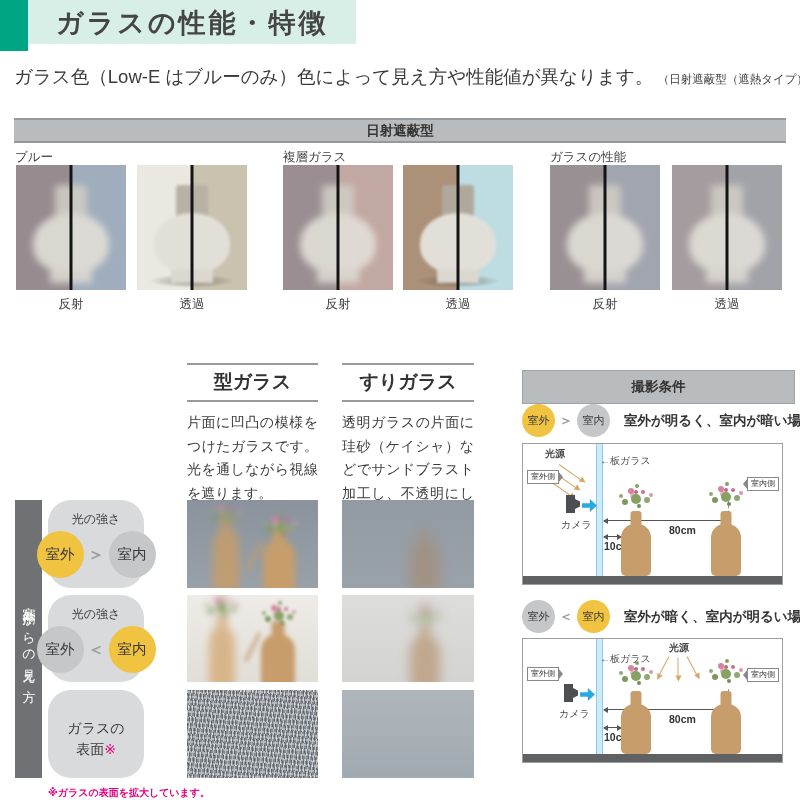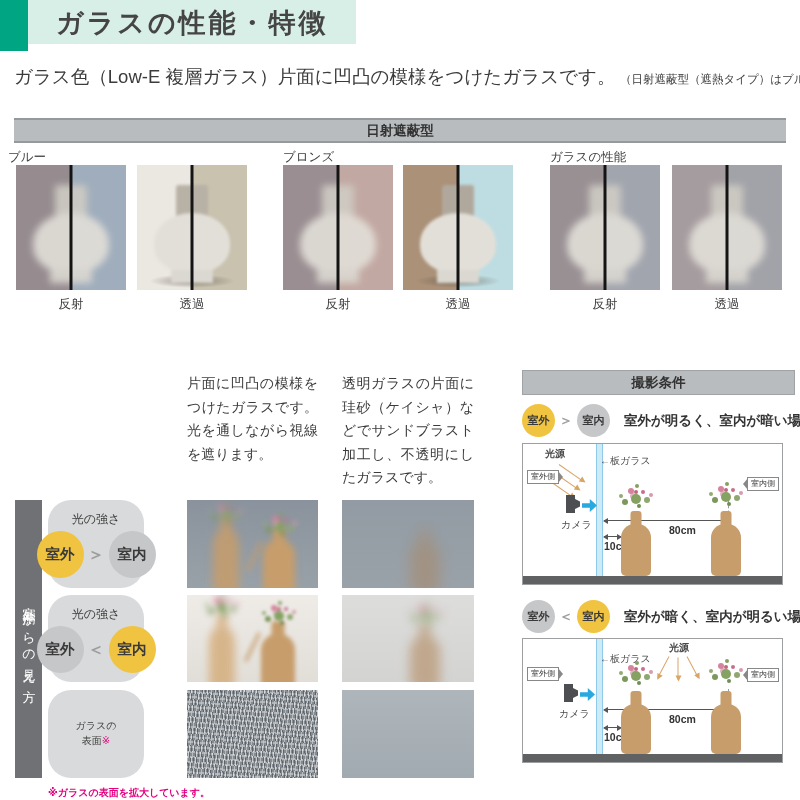--- a/index.html
+++ b/index.html
@@ -11,21 +11,21 @@
   .title-bg { position:absolute; left:28px; top:0; width:328px; height:44px; background:#d8efe7; }
   .page-title { position:absolute; left:56px; top:5px; font-size:27px; font-weight:bold; color:#454545; letter-spacing:3px; }
   .subtitle-wrap { position:absolute; left:14px; top:64px; white-space:nowrap; }
   .subtitle-main { font-size:18.5px; font-weight:500; color:#3b3b3b; }
   .subtitle-note { font-size:11.5px; color:#3b3b3b; }
 
   
   .gray-bar { position:absolute; background:#b9bcbe; border-top:2px solid #96999c; border-bottom:2px solid #96999c;
               display:flex; align-items:center; justify-content:center; font-size:13.5px; font-weight:bold; color:#333; }
   .bar-glasscolor { left:14px; top:118px; width:772px; height:25px; }
-  .bar-shooting  { left:522px; top:370px; width:273px; height:25px; border:1px solid #a0a3a5; }
+  .bar-shooting  { left:522px; top:370px; width:273px; height:34px; border:1px solid #a0a3a5; }
 
   
   .sec-label { position:absolute; font-size:12.5px; color:#3f3f3f; }
   .tile { position:absolute; top:165px; width:110px; height:125px; overflow:hidden;
           background:linear-gradient(90deg, var(--l) 0 50%, var(--r) 50% 100%); }
   .tile .divider { position:absolute; left:50%; top:0; width:3px; height:100%; background:#141414; transform:translateX(-50%); z-index:3; }
   .vase { position:absolute; left:50%; bottom:5px; transform:translateX(-50%); width:86px; height:104px; }
   .vase .neck { position:absolute; top:4px; left:50%; transform:translateX(-50%); width:32px; height:32px; background:#cfccc4; border-radius:3px 3px 0 0; }
   .vase .body { position:absolute; bottom:12px; left:50%; transform:translateX(-50%); width:76px; height:60px; background:#e2dfd8; border-radius:50% 50% 44% 44%; }
   .vase .foot { position:absolute; bottom:2px; left:50%; transform:translateX(-50%); width:42px; height:13px; background:#dbd8d1; }
@@ -41,28 +41,28 @@
                text-align:center; font-size:19px; font-weight:bold; color:#333; }
   .type-desc { margin-top:9px; font-size:14px; line-height:1.68; color:#3c3c3c; text-align:justify; }
 
   
   .v-sidebar { position:absolute; left:15px; top:500px; width:27px; height:278px; background:#6f7174;
                color:#fff; writing-mode:vertical-rl; display:flex; align-items:center; justify-content:center;
                font-size:13px; letter-spacing:3px; }
   .row-box { position:absolute; left:48px; width:96px; background:#d9dadb;border-radius:23px; }
   .row-label { position:absolute; top:11px; width:100%; text-align:center; font-size:12px; color:#3c3c3c; }
   .circles { position:absolute; top:31px; width:100%; display:flex; align-items:center; justify-content:center; gap:4px; }
-  .circle { border-radius:50%; display:flex; align-items:center; justify-content:center; font-weight:bold; color:#3a3a3a; flex:none;text-align:center; }
+  .circle { border-radius:50%; display:flex; align-items:center; justify-content:center; font-weight:normal; color:#3a3a3a; flex:none;text-align:center; }
   .circle.big { width:47px; height:47px; font-size:14.5px; }
   .circle.sm  { width:33px; height:33px; font-size:11px; }
   .c-yellow { background:#f0c340; }
   .c-gray   { background:#c6c7c9; }
   .cmp { color:#9e9e9e; font-weight:bold; }
   .cmp.big { font-size:17px; } .cmp.sm { font-size:14px; }
-  .surface-text { position:absolute; top:28px; width:100%; text-align:center; font-size:10px; color:#3c3c3c; line-height:1.5; }
+  .surface-text { position:absolute; top:28px; width:100%; text-align:center; font-size:14px; color:#3c3c3c; line-height:1.5; }
   .pink { color:#e4007f; }
   .foot-pink { position:absolute; left:48px; top:786px; font-size:10px; font-weight:bold; color:#e4007f; }
   .foot-gray { position:absolute; left:522px; top:770px; width:261px; text-align:right; font-size:10px; color:#555; }
 
   
   .photo { position:absolute; overflow:hidden; }
   .bottle { position:absolute; background:#c79d6b; border-radius:45% 45% 6px 6px / 28% 28% 6px 6px; }
   .bottle::before { content:''; position:absolute; left:50%; transform:translateX(-50%); top:-13px; width:38%; height:14px; background:inherit; border-radius:3px 3px 0 0; }
   .flw { position:absolute; width:10px; height:10px; border-radius:50%; background:#85a263;
          box-shadow:-11px 3px 0 -2px #7c985c, 11px 1px 0 -2px #8fa871, -5px -8px 0 -2px #d4849c,
@@ -106,28 +106,28 @@
 </style>
 </head>
 <body>
 
 <div id="canvas">
 
   <div class="green-sq"></div>
   <div class="title-bg"></div>
   <div class="page-title">ガラスの性能・特徴</div>
   <div class="subtitle-wrap">
-    <span class="subtitle-main">ガラス色（Low-E 複層ガラス）片面に凹凸の模様をつけたガラスです。</span>
+    <span class="subtitle-main">ガラス色（Low-E はブルーのみ）色によって見え方や性能値が異なります。</span>
     <span class="subtitle-note">（日射遮蔽型（遮熱タイプ）はブルーのみ）</span>
   </div>
 
   <div class="gray-bar bar-glasscolor">日射遮蔽型</div>
 
-  <div class="sec-label" style="left:8px; top:149px;">ブルー</div>
-  <div class="sec-label" style="left:283px; top:149px;">ブロンズ</div>
+  <div class="sec-label" style="left:15px; top:149px;">ブルー</div>
+  <div class="sec-label" style="left:283px; top:149px;">複層ガラス</div>
   <div class="sec-label" style="left:550px; top:149px;">ガラスの性能</div>
 
   <div class="tile" style="left: 16px; --l: #968c90; --r: #9fadbc;">
     <div class="vase blur-more">
         <div class="neck"></div>
         <div class="body"></div>
         <div class="foot"></div>
       </div>
     <div class="divider"></div>
   </div>
@@ -175,23 +175,25 @@
   </div>
 
   <div class="tile-label" style="left:16px;">反射</div>
   <div class="tile-label" style="left:137px;">透過</div>
   <div class="tile-label" style="left:283px;">反射</div>
   <div class="tile-label" style="left:403px;">透過</div>
   <div class="tile-label" style="left:550px;">反射</div>
   <div class="tile-label" style="left:672px;">透過</div>
 
   <div class="type-col" style="left:187px; width:131px;">
+    <div class="type-head">型ガラス</div>
     <div class="type-desc">片面に凹凸の模様をつけたガラスです。光を通しながら視線を遮ります。</div>
   </div>
   <div class="type-col" style="left:342px; width:132px;">
+    <div class="type-head">すりガラス</div>
     <div class="type-desc">透明ガラスの片面に珪砂（ケイシャ）などでサンドブラスト加工し、不透明にしたガラスです。</div>
   </div>
 
   <div class="v-sidebar">室外側からの見え方</div>
 
   <div class="row-box" style="top:500px; height:88px;">
     <div class="row-label">光の強さ</div>
     <div class="circles">
       <div class="circle big c-yellow">室外</div>
       <span class="cmp big">＞</span>

